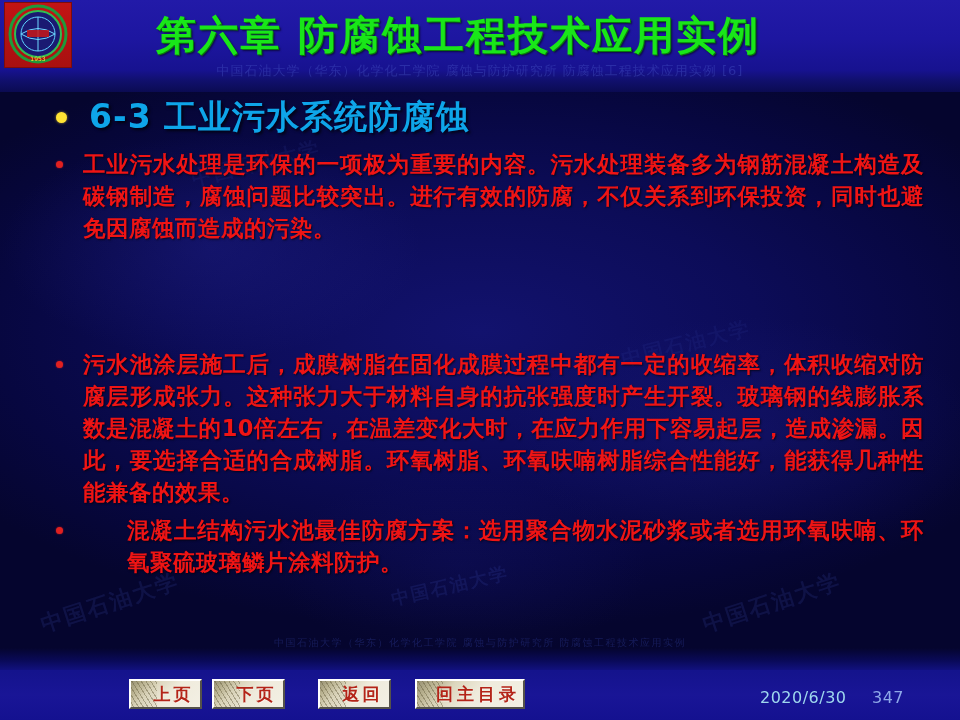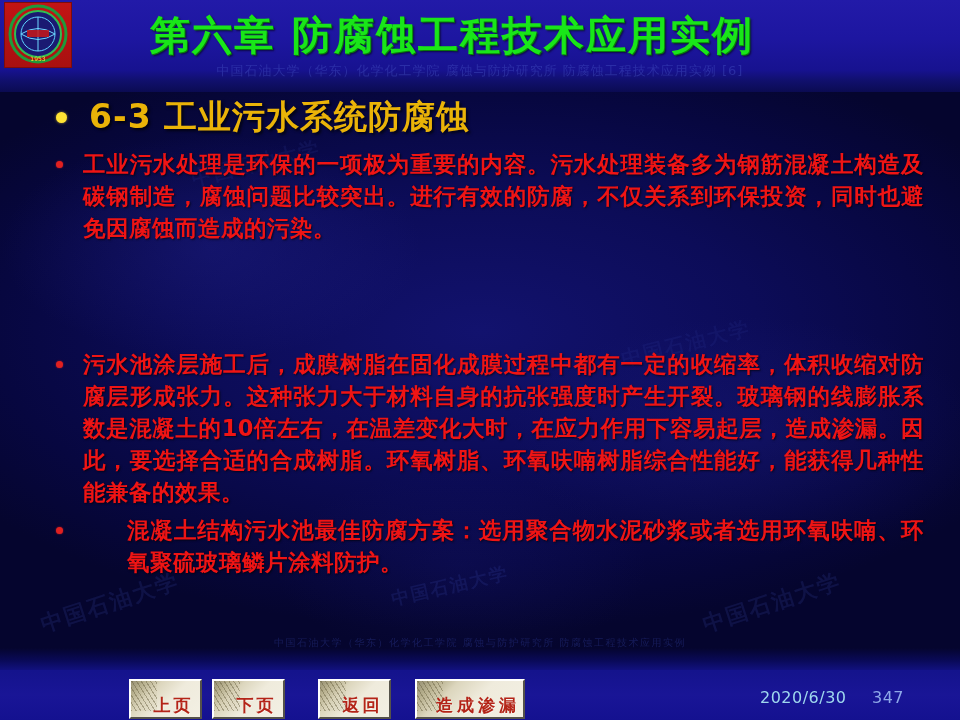--- a/index.html
+++ b/index.html
@@ -69,21 +69,21 @@
     width: 68px; height: 66px;
     background: linear-gradient(180deg, #c21414 0%, #a81010 100%);
     border: 1px solid #7d0c0c;
     box-sizing: border-box;
     overflow: hidden;
   }
 
   
   .header-title {
     position: absolute;
-    left: 150px; top: 6px;
+    left: 156px; top: 6px;
     width: 800px; height: 58px;
     line-height: 58px;
     font-size: 40px;
     font-weight: bold;
     color: #19e619;
     letter-spacing: 2px;
     text-shadow:
       1px 1px 0 #0a7a0a,
       2px 2px 2px rgba(0,0,0,.55);
     white-space: nowrap;
@@ -101,21 +101,21 @@
     width: 11px; height: 11px;
     border-radius: 50%;
     background: #ffe234;
     margin-right: 22px;
     flex: 0 0 auto;
     box-shadow: 0 0 3px rgba(255,226,52,.6);
   }
   .section-title {
     font-size: 33px;
     font-weight: bold;
-    color: #eab308;
+    color: #0ea5e9;
     letter-spacing: 1px;
     text-shadow: 2px 2px 3px rgba(0,0,0,.7);
     white-space: nowrap;
   }
 
   
   .para {
     position: absolute;
     display: flex;
     align-items: flex-start;
@@ -182,31 +182,31 @@
   }
   .footer-band {
     position: absolute;
     left: 0; top: 670px;
     width: 960px; height: 50px;
     background: linear-gradient(180deg, #14138c 0%, #191596 50%, #141190 100%);
   }
 
   .nav-btn {
     position: absolute;
-    height: 40px;
+    height: 30px;
     top: 679px;
     box-sizing: border-box;
     background:
       linear-gradient(135deg, #8b8568 0%, #b5ae8c 14%, #dcd6bd 30%, #efebdc 55%, #f3f0e4 100%);
     border-top: 2px solid #ffffff;
     border-left: 2px solid #ffffff;
     border-right: 2px solid #55524a;
     border-bottom: 2px solid #55524a;
     display: flex;
-    align-items: flex-end;
+    align-items: center;
     justify-content: center;
     cursor: pointer;
     overflow: hidden;
   }
   .nav-btn::before {
     content: "";
     position: absolute;
     left: 0; top: 0;
     width: 26px; height: 30px;
     background:
@@ -311,19 +311,19 @@
   <div class="nav-btn btn-prev">
     <span class="nav-btn-label">上页</span>
   </div>
   <div class="nav-btn btn-next">
     <span class="nav-btn-label">下页</span>
   </div>
   <div class="nav-btn btn-back">
     <span class="nav-btn-label">返回</span>
   </div>
   <div class="nav-btn btn-home">
-    <span class="nav-btn-label">造成渗漏</span>
+    <span class="nav-btn-label">回主目录</span>
   </div>
 
   <div class="footer-date">2020/6/30</div>
   <div class="footer-page">347</div>
 
 </div>
 
 </body></html>

